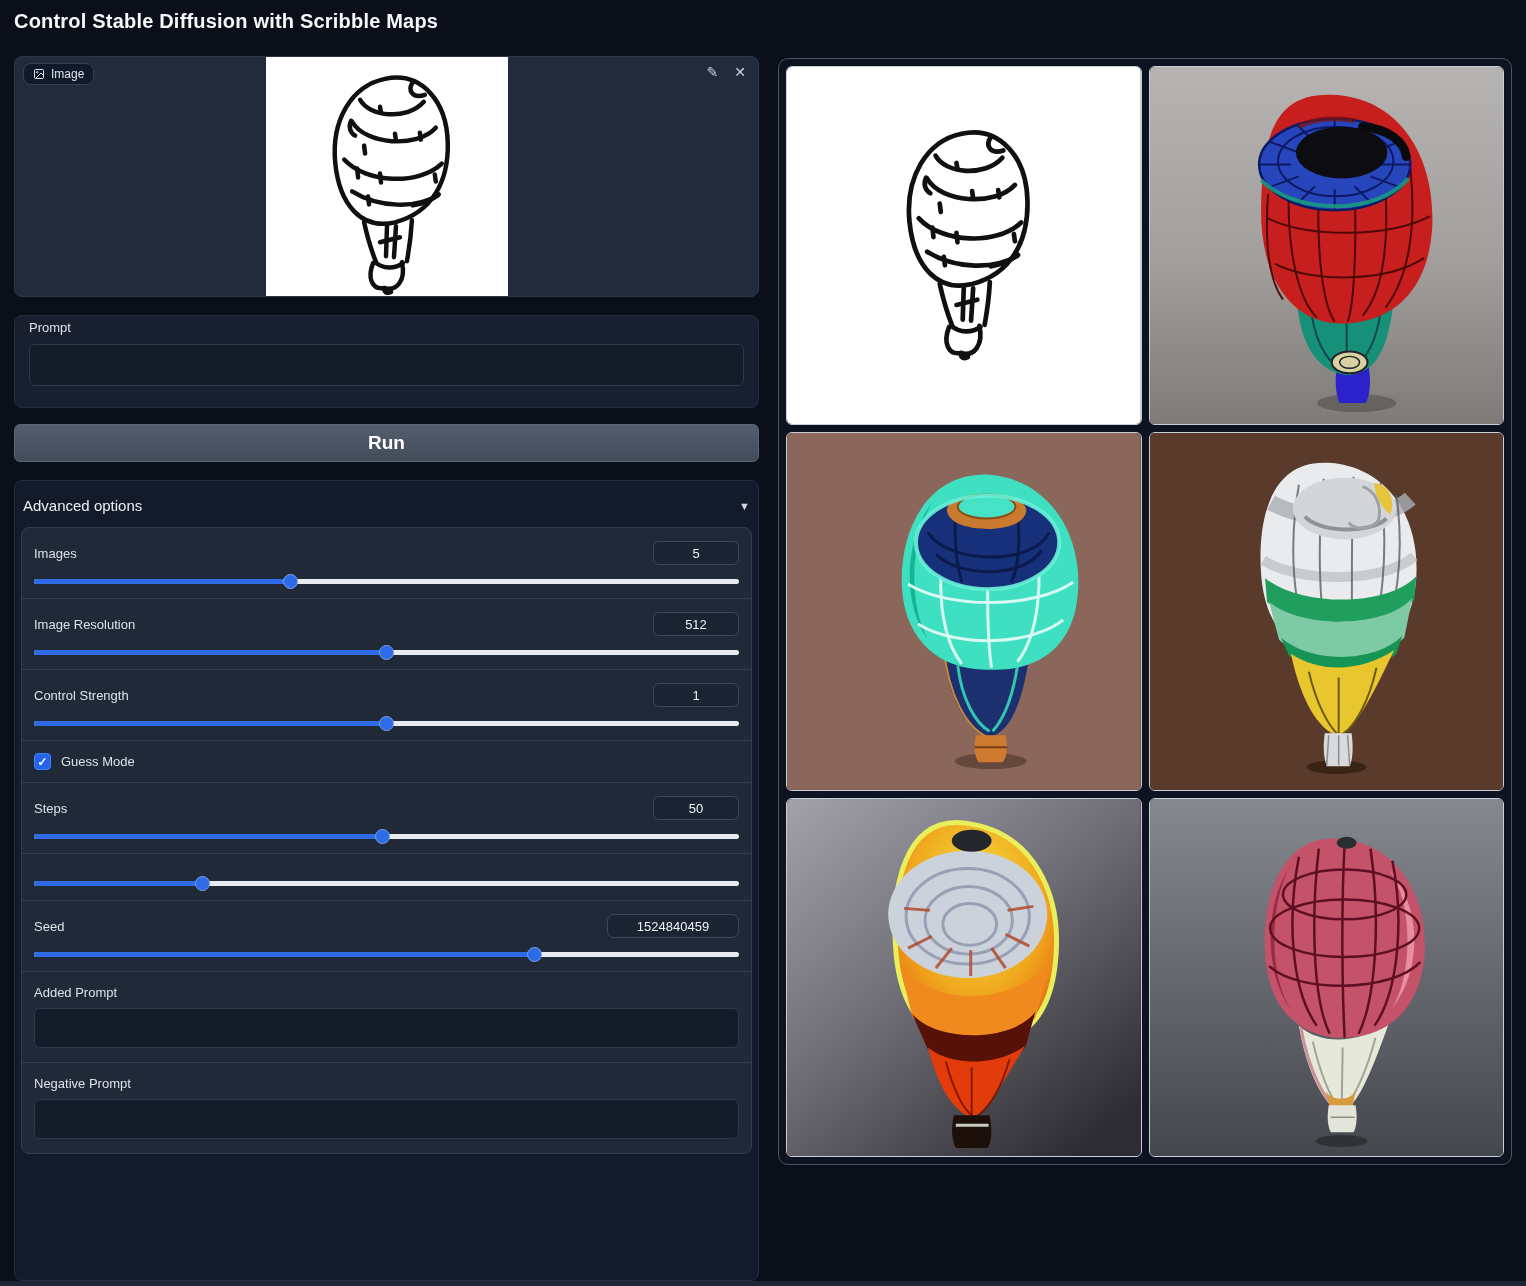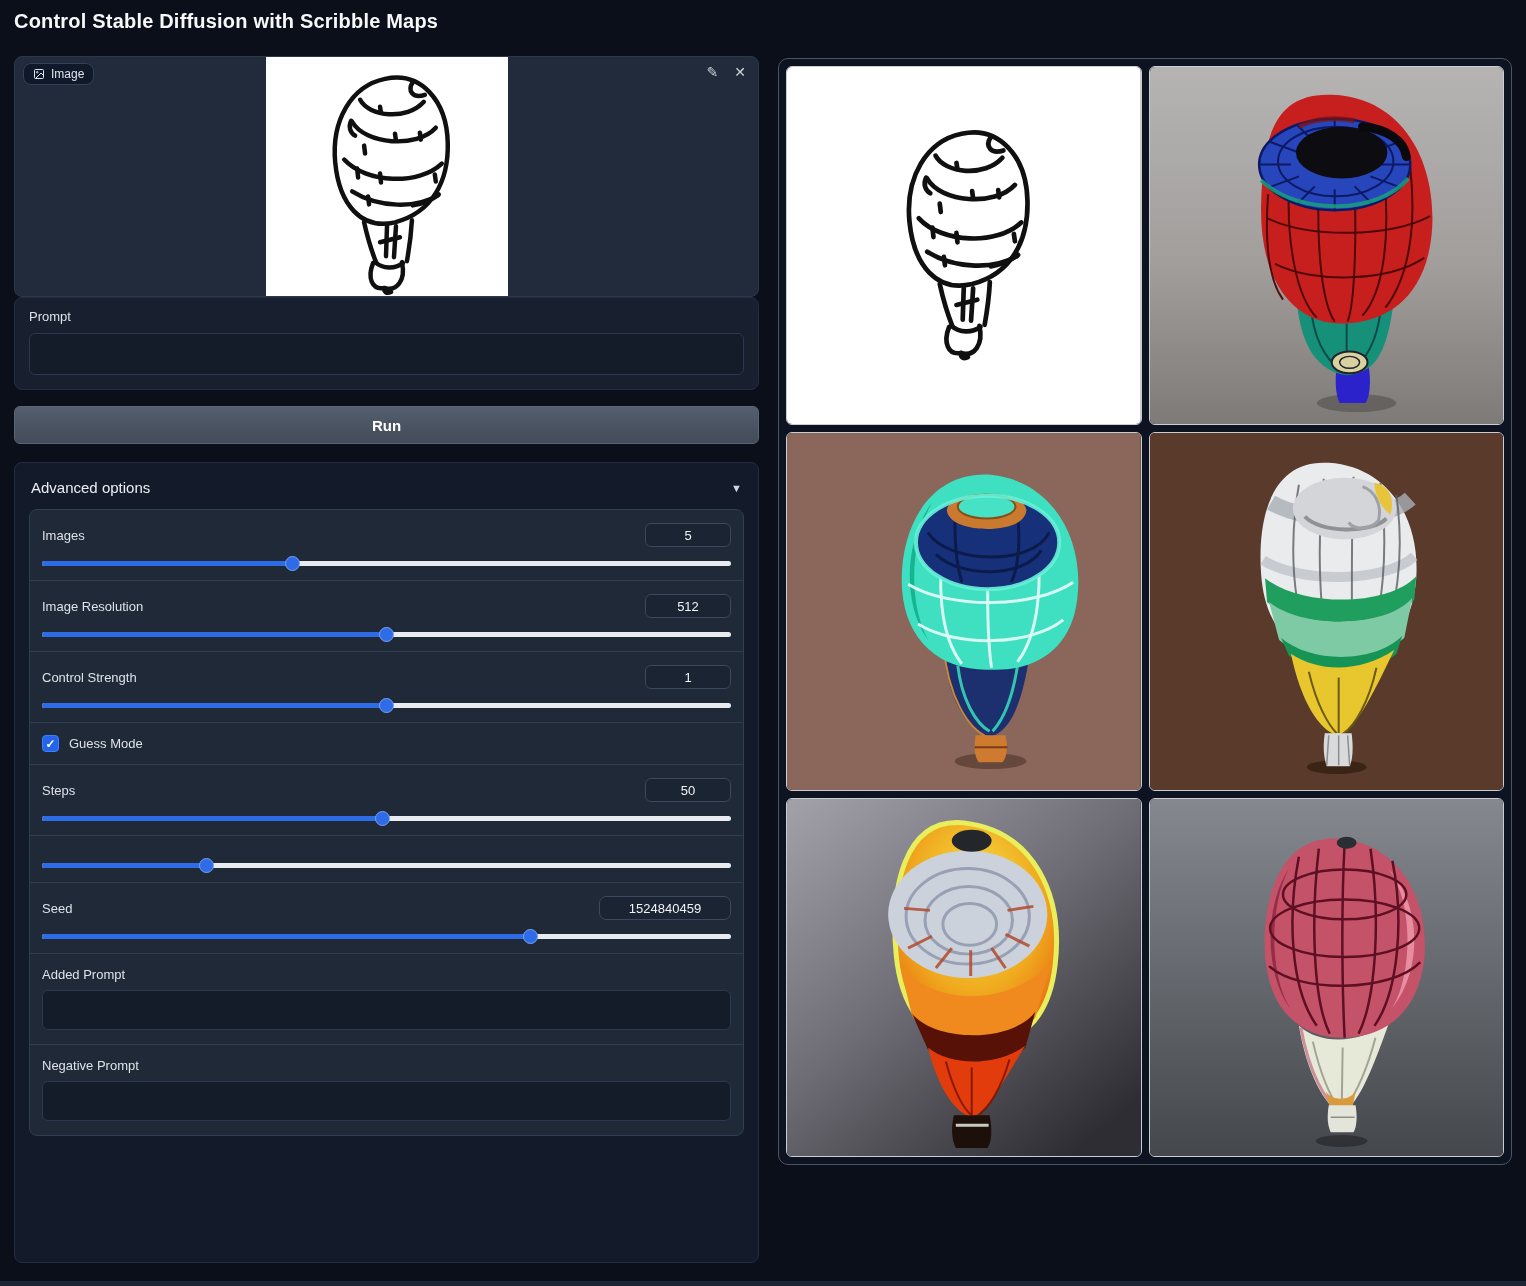--- a/index.html
+++ b/index.html
@@ -17,34 +17,34 @@
   .preview-white { width:242px; height:239px; margin:0 auto; background:#ffffff; }
   .preview-white svg { display:block; width:100%; height:100%; }
   .badge { position:absolute; top:6px; left:8px; display:flex; gap:6px; align-items:center;
     background:#10192a; border:1px solid #33405a; border-radius:8px; padding:3px 9px;
     font-size:12px; color:#dfe3ea; z-index:2; }
   .icon-btns { position:absolute; top:8px; right:12px; display:flex; gap:16px;
     color:#cdd3da; font-size:14px; z-index:2; }
   .icon-btns span { cursor:pointer; line-height:1; }
 
   .panel { background:#18202f; border:1px solid #232e42; border-radius:8px; }
-  .prompt-panel { height:93px; padding:11px 14px; }
+  .prompt-panel { margin-top:18px; height:93px; padding:4px 14px; }
   .lbl { font-size:13px; color:#dde1e8; display:block; }
   .prompt-panel textarea { margin-top:9px; width:100%; height:42px; background:#141c2a;
     border:1px solid #2b3850; border-radius:6px; resize:none; color:#e5e7eb;
     font:13px "Liberation Sans", sans-serif; padding:6px 10px; }
 
   .run-btn { margin-top:16px; width:100%; height:38px;
     background:linear-gradient(180deg,#545e6e,#424b59); border:1px solid #5a6475;
-    border-radius:6px; color:#ffffff; font-weight:700; font-size:15px;
+    border-radius:6px; color:#ffffff; font-weight:700; font-size:19px;
     font-family:"Liberation Sans", sans-serif; cursor:pointer; }
 
   
   .adv { margin-top:18px; height:801px; background:#131b2a; border:1px solid #232e42;
-    border-radius:8px; padding:0 14px; }
+    border-radius:8px; padding:0 6px; }
   .adv-head { display:flex; justify-content:space-between; align-items:center;
     padding:16px 2px 13px 2px; cursor:pointer; }
   .adv-title { font-size:15px; color:#eceef2; }
   .caret { font-size:11px; color:#cfd4db; }
   .group { border:1px solid #313d52; border-radius:8px; overflow:hidden; background:#1f2937; }
   .row { padding:13px 12px 14px 12px; border-top:1px solid #313d52; }
   .row:first-child { border-top:none; }
   .row-head { display:flex; justify-content:space-between; align-items:center; }
   .numbox { width:86px; height:24px; background:#1a2432; border:1px solid #3a4961;
     border-radius:6px; color:#f0f2f5; font:13px "Liberation Sans", sans-serif;

